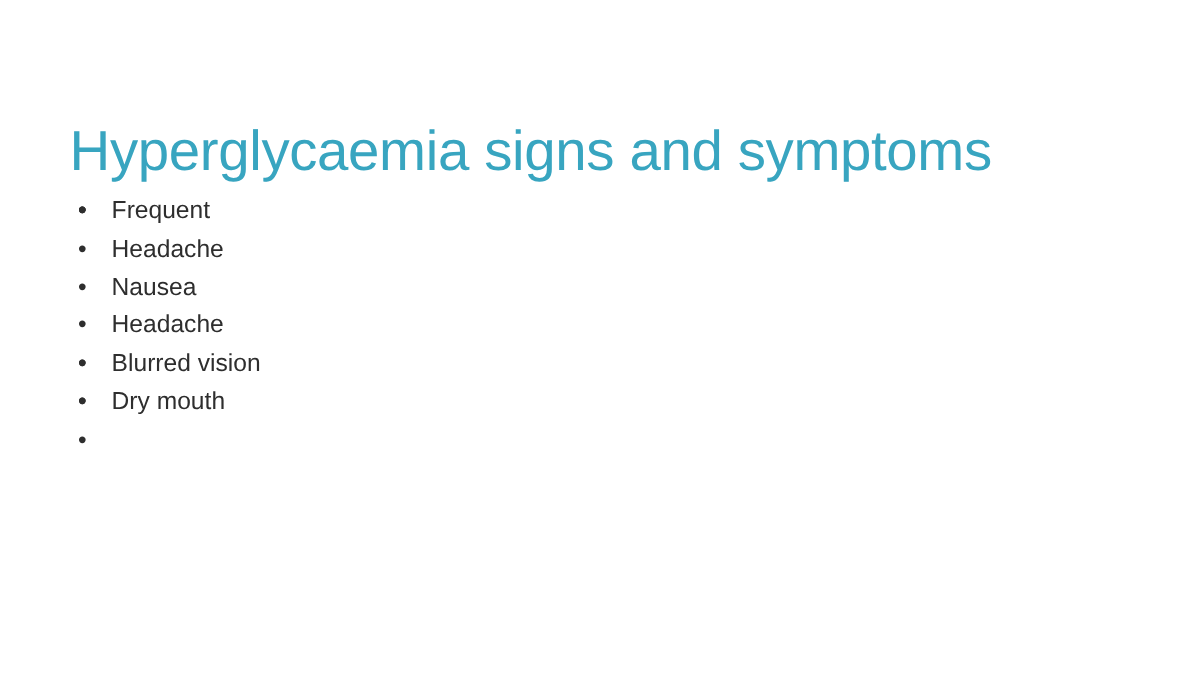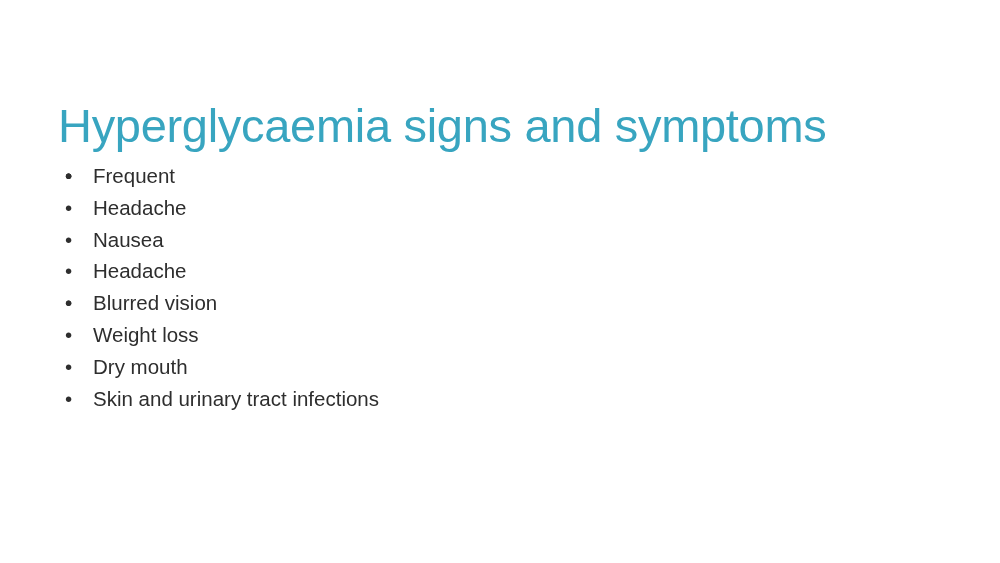--- a/index.html
+++ b/index.html
@@ -98,27 +98,25 @@
       <span class="bullet-dot">•</span>
     </li>
 
     <li class="bullet-item">
       <span class="bullet-dot">•</span>
       <span>Blurred vision</span>
     </li>
 
     <li class="bullet-item">
       <span class="bullet-dot">•</span>
-      <span>Weight loss</span>
     </li>
 
     <li class="bullet-item">
       <span class="bullet-dot">•</span>
       <span>Dry mouth</span>
     </li>
 
     <li class="bullet-item">
       <span class="bullet-dot">•</span>
-      <span>Skin and urinary tract infections</span>
     </li>
 
   </ul>
 </div>
 
 </body></html>

